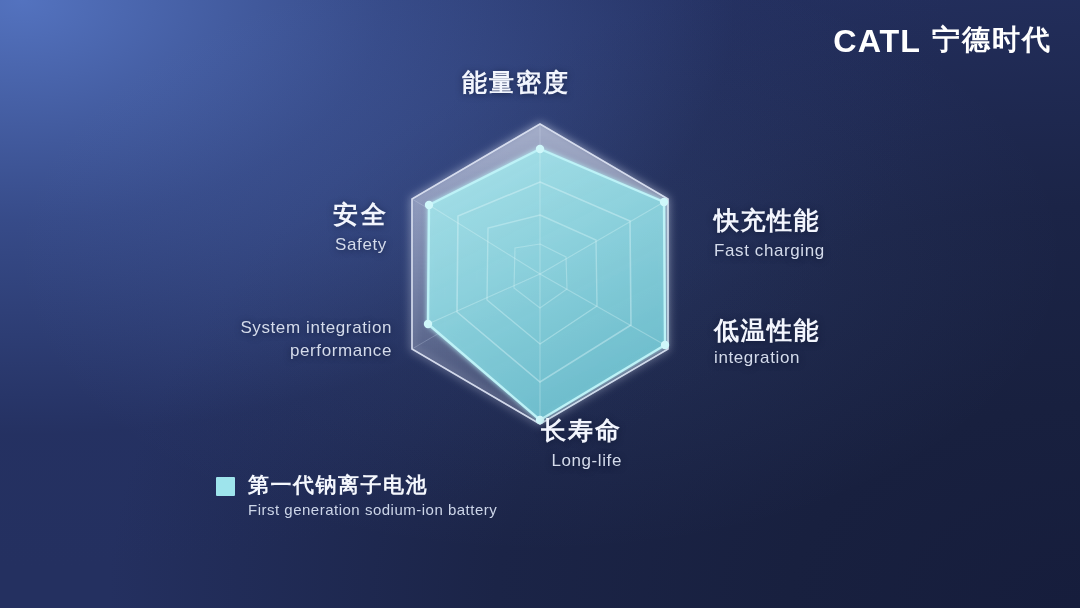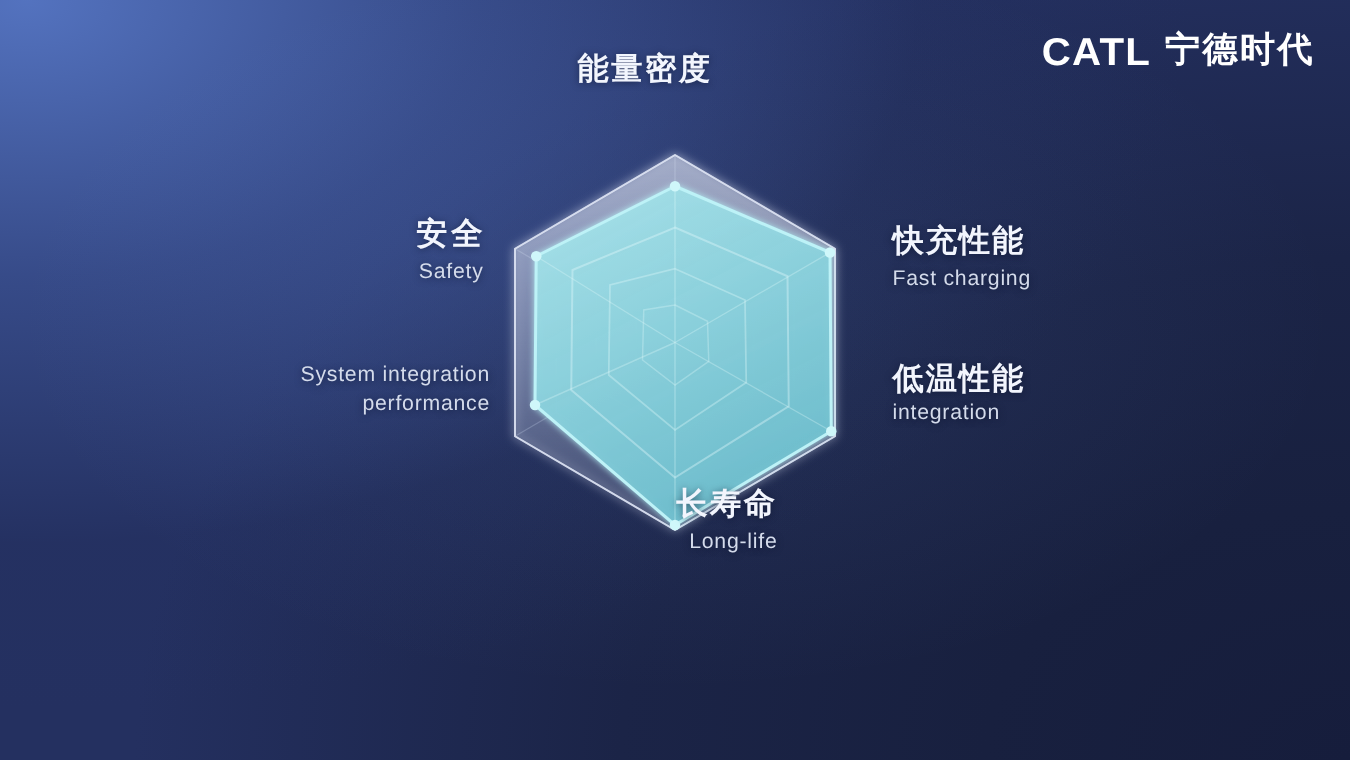--- a/index.html
+++ b/index.html
@@ -64,20 +64,21 @@
     z-index: 3;
   }
   svg.radar { display: block; }
 
   
   .axis-label {
     position: absolute;
     z-index: 5;
     color: #eef2fb;
     text-shadow: 0 1px 6px rgba(10,16,40,0.55);
+    margin-top: 28px;
   }
   .axis-label .cn {
     font-family: "DejaVu Sans", "Liberation Sans", sans-serif;
     font-size: 25px;
     font-weight: 600;
     letter-spacing: 1.5px;
     line-height: 1.22;
     color: #f2f5fd;
     white-space: nowrap;
   }
@@ -240,15 +241,22 @@
   <div class="axis-label lbl-sysint">
     <div class="en">System integration</div>
     <div class="en" style="margin-top:0">performance</div>
   </div>
 
   <div class="axis-label lbl-safety">
     <div class="cn">安全</div>
     <div class="en">Safety</div>
   </div>
 
+  <div class="legend-item legend-sodium">
+    <span class="legend-swatch" style="background: rgb(158, 228, 236);"></span>
+    <span class="legend-text">
+      <span class="cn" style="display:block">第一代钠离子电池</span>
+      <span class="en" style="display:block">First generation sodium-ion battery</span>
+    </span>
+  </div>
 
 
 </div>
 
 </body></html>

